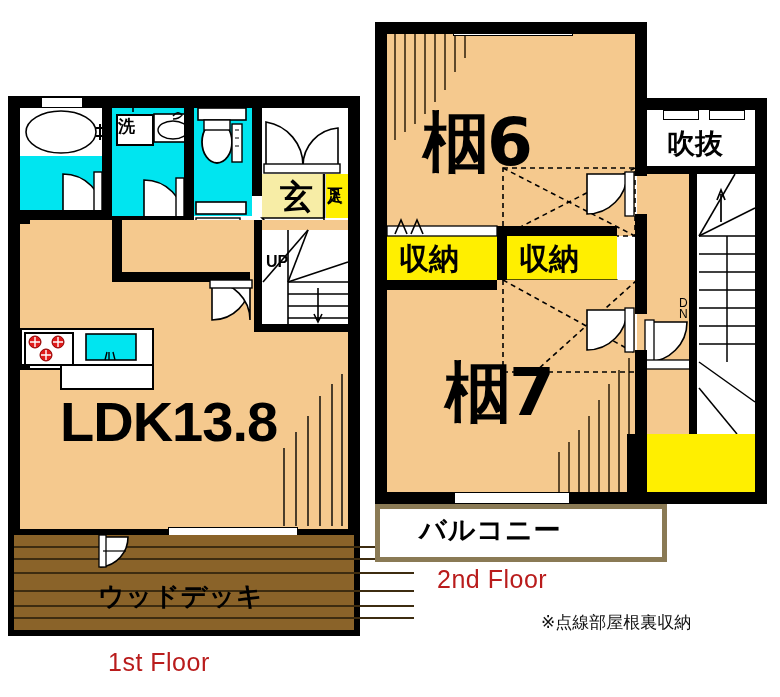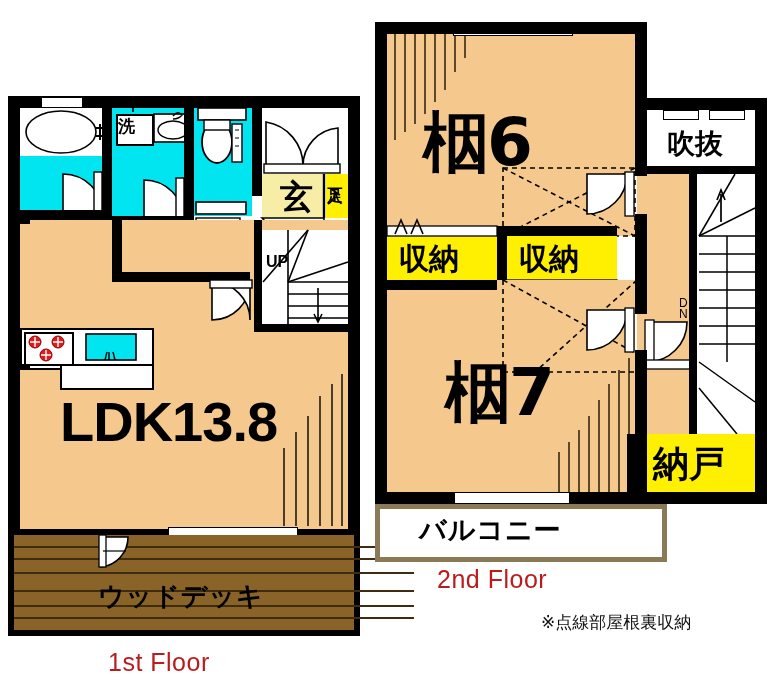--- a/index.html
+++ b/index.html
@@ -272,21 +272,20 @@
     <path d="M212 152 L252 152 A40 40 0 0 1 212 192 Z" fill="#fff" stroke="#000" stroke-width="1.6"></path>
     <rect x="250" y="150" width="9" height="44" fill="#fff" stroke="#000" stroke-width="1.3"></rect>
     <path d="M212 288 L252 288 A40 40 0 0 1 212 328 Z" fill="#fff" stroke="#000" stroke-width="1.6"></path>
     <rect x="250" y="286" width="9" height="44" fill="#fff" stroke="#000" stroke-width="1.3"></rect>
     <path d="M272 300 L272 340 A40 40 0 0 0 312 300 Z" fill="#fff" stroke="#000" stroke-width="1.6"></path>
     <rect x="270" y="298" width="9" height="44" fill="#fff" stroke="#000" stroke-width="1.3"></rect>
     <rect x="268" y="338" width="48" height="9" fill="#fff" stroke="#000" stroke-width="1.3"></rect>
   </svg>
 
   <div class="room yellow" style="left:262px;top:412px;width:118px;height:58px;"></div>
-  <div class="lbl jp" style="left:278px;top:424px;font-size:36px;">納戸</div>
   <div style="position:absolute;left:264px;top:470px;width:30px;height:0;border-top:3px dotted #000;"></div>
 
   <div class="wall" style="left:0;top:0;width:12px;height:482px;"></div>
   <div class="wall" style="left:0;top:0;width:272px;height:12px;"></div>
   <div class="wall" style="left:380px;top:76px;width:12px;height:406px;"></div>
   <div class="wall" style="left:260px;top:0;width:12px;height:96px;"></div>
   <div class="wall" style="left:272px;top:76px;width:108px;height:12px;"></div>
   <div class="wall" style="left:272px;top:144px;width:108px;height:8px;"></div>
   <div class="wall" style="left:260px;top:96px;width:12px;height:58px;"></div>
   <div class="wall" style="left:314px;top:152px;width:8px;height:260px;"></div>

